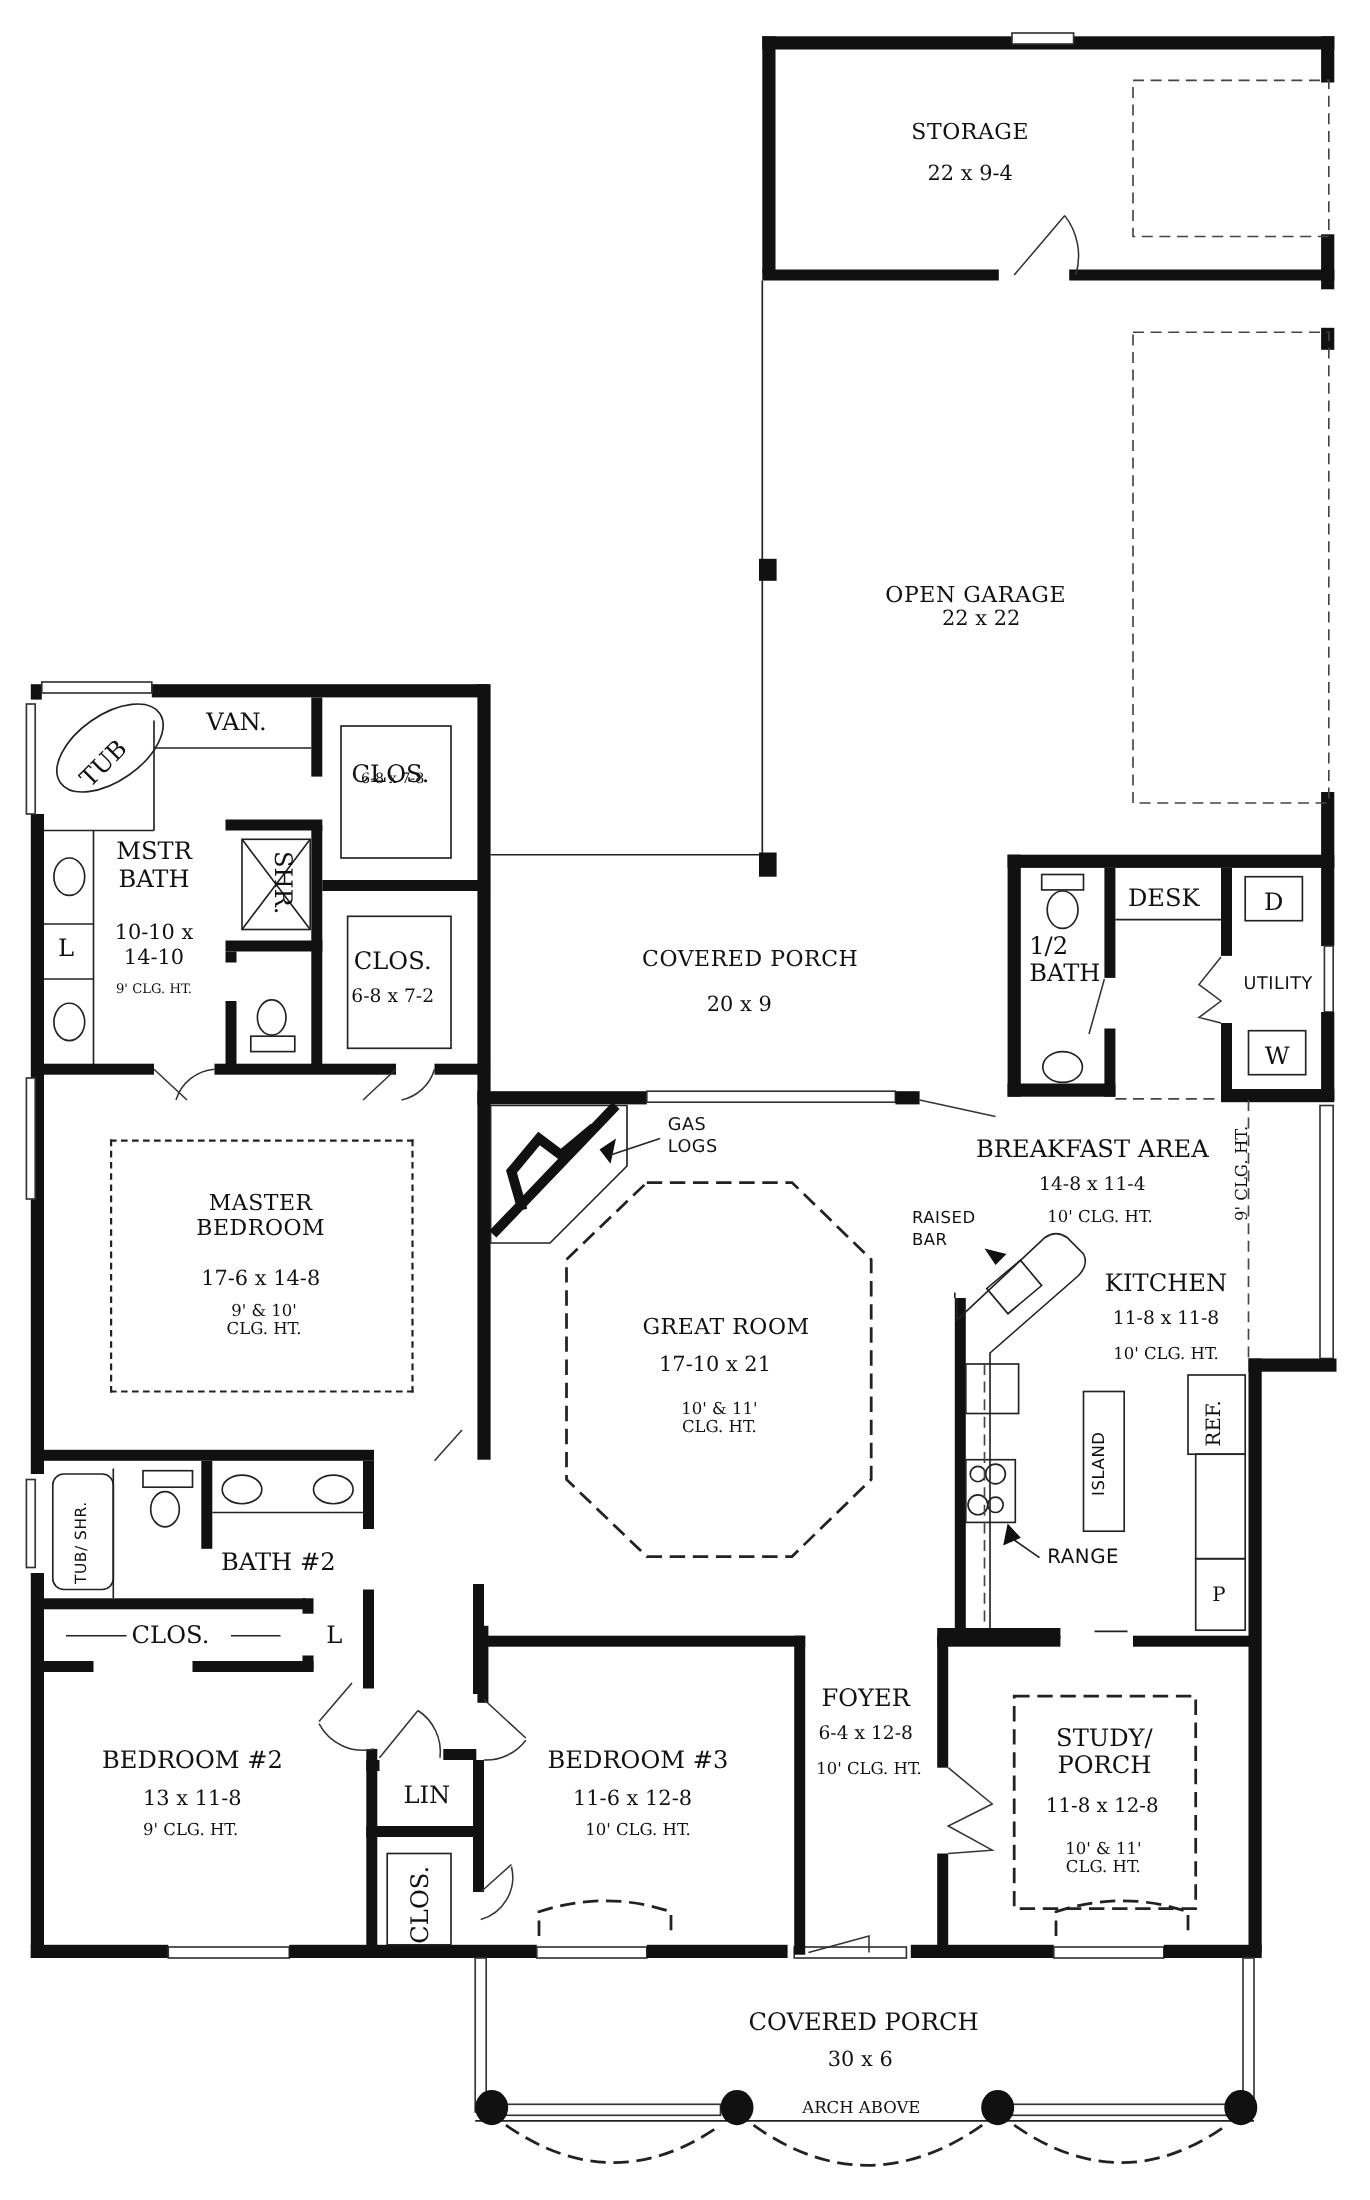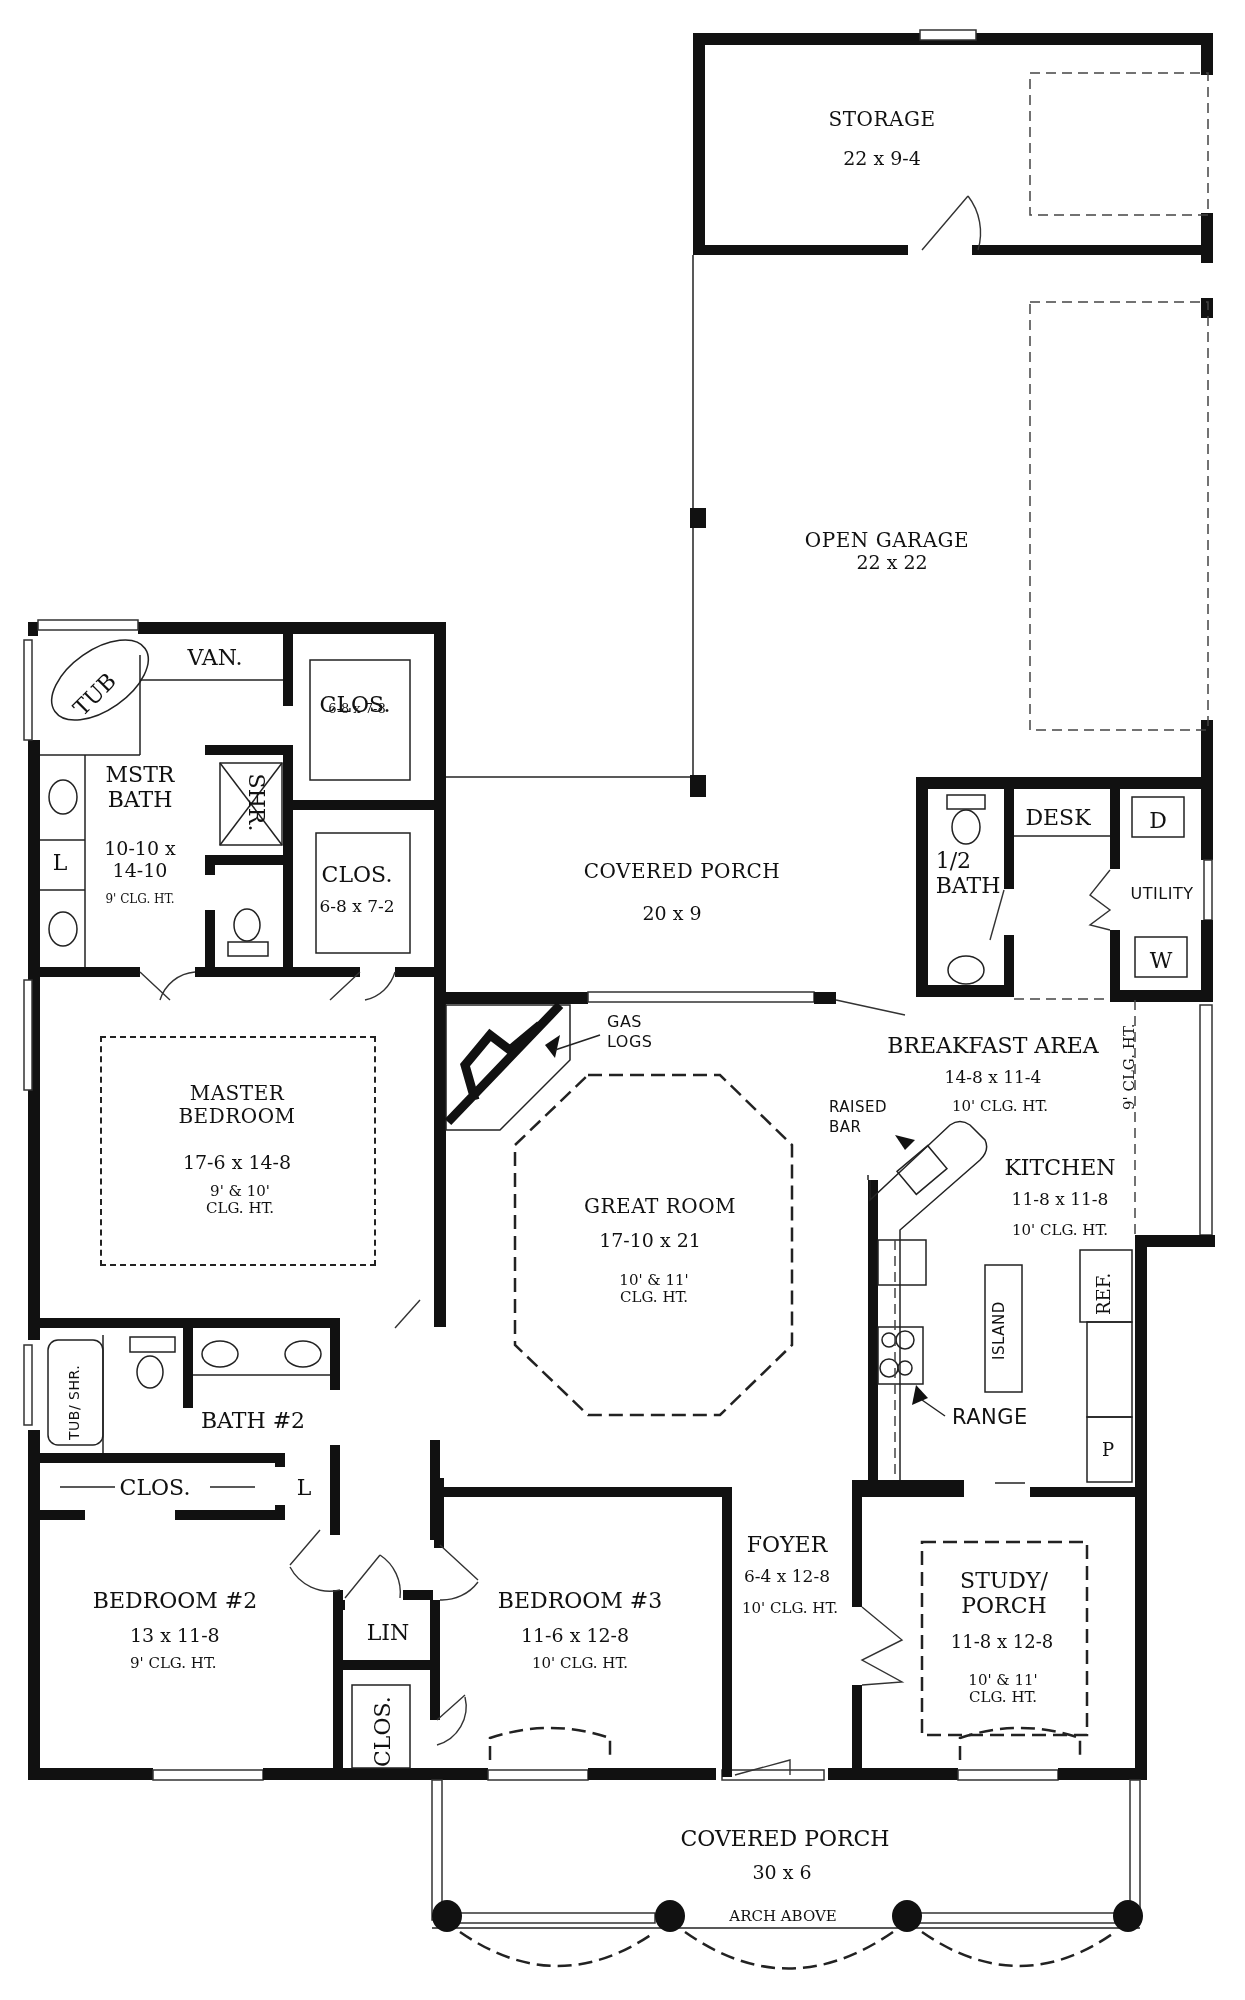--- a/index.html
+++ b/index.html
@@ -298,21 +298,21 @@
 <div class="lbl clg" style="left:1000px; top:1098px;">10' CLG. HT.</div>
 <div class="rot clg" style="left:1120px; top:1110px; transform:rotate(-90deg); transform-origin:0 0;">9' CLG. HT.</div>
 <div class="note" style="position:absolute; left:803px; top:1098px; font-size:15px; line-height:1.3;margin-left:26px;">
   <div>RAISED</div>
   <div>BAR</div>
 </div>
 <div class="lbl room-sm" style="left:1060px; top:1155px;">KITCHEN</div>
 <div class="lbl dim" style="left:1060px; top:1190px; font-size:17px;">11-8 x 11-8</div>
 <div class="lbl clg" style="left:1060px; top:1222px;">10' CLG. HT.</div>
 <div class="rot note" style="left:990px; top:1360px; transform:rotate(-90deg); transform-origin:0 0; font-size:15px;">ISLAND</div>
-<div class="note" style="position:absolute; left:952px; top:1405px; font-size:21px;">RANGE</div>
+<div class="note" style="position:absolute; left:952px; top:1405px; font-size:18px;">RANGE</div>
 <div class="rot room-sm" style="left:1093px; top:1315px; transform:rotate(-90deg); transform-origin:0 0; font-size:18px;">REF.</div>
 <div class="lbl room-sm" style="left:1108px; top:1440px; font-size:18px;">P</div>
 
 <div class="rot note" style="left:66px; top:1440px; transform:rotate(-90deg); transform-origin:0 0; font-size:14px;">TUB/ SHR.</div>
 <div class="lbl room-sm" style="left:253px; top:1408px;">BATH #2</div>
 <div class="lbl room-sm" style="left:155px; top:1475px;">CLOS.</div>
 <div class="lbl room-sm" style="left:304px; top:1475px;">L</div>
 
 <div class="lbl room-sm" style="left:175px; top:1588px;">BEDROOM #2</div>
 <div class="lbl dim" style="left:130px; top:1625px; transform:none;">13 x 11-8</div>

